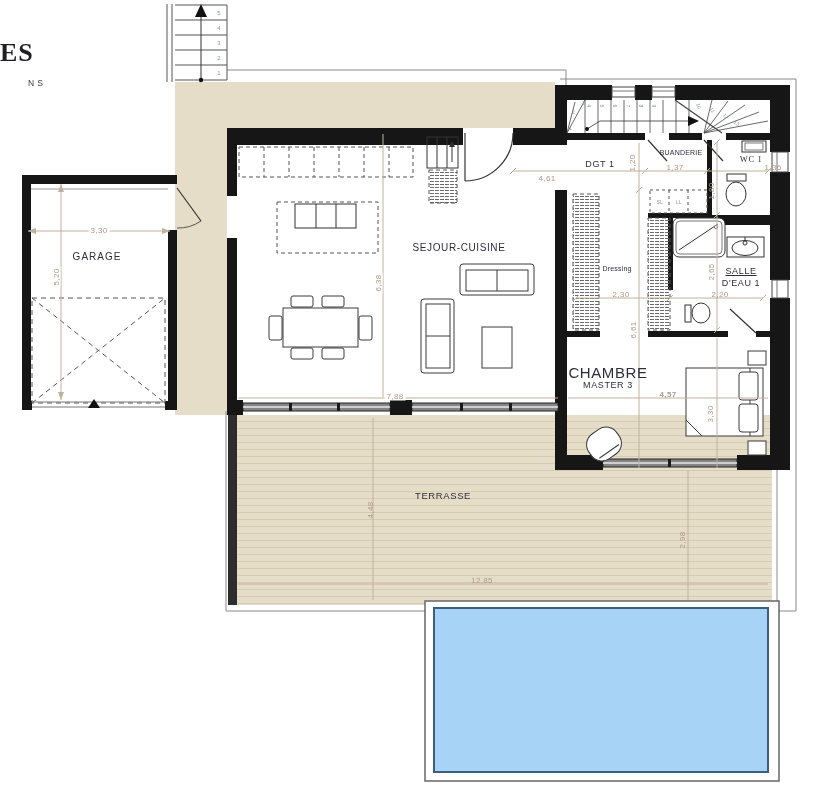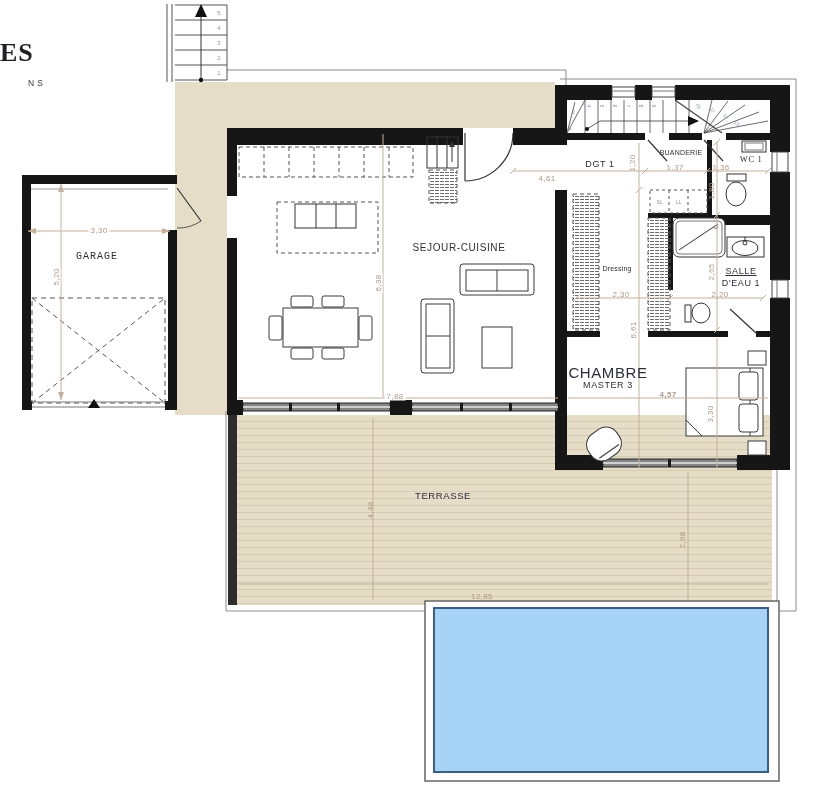--- a/index.html
+++ b/index.html
@@ -314,51 +314,51 @@
 
       <line x1="373" y1="418" x2="373" y2="600"></line>
       <line x1="688" y1="471" x2="688" y2="600"></line>
       <line x1="238" y1="584" x2="768" y2="584"></line>
     </g>
   </svg>
 
   <div class="logo1">ES</div>
   <div class="logo2">NS</div>
 
-  <div class="lab" style="left:97px;top:256px;letter-spacing:1px;font-family:Liberation Mono, monospace;">GARAGE</div>
+  <div class="lab" style="left:97px;top:256px;letter-spacing:1px;">GARAGE</div>
   <div class="lab" style="left:459px;top:247px;">SEJOUR-CUISINE</div>
   <div class="lab" style="left:443px;top:495px;font-size:9.5px;">TERRASSE</div>
   <div class="lab" style="left:600px;top:164px;font-size:9px;text-align:right;">DGT 1</div>
   <div class="lab small" style="left:681px;top:152px;">BUANDERIE</div>
   <div class="lab" style="left:751px;top:159px;font-size:8.5px;font-family:Liberation Serif, serif;">WC 1</div>
   <div class="lab small" style="left:617px;top:268px;">Dressing</div>
   <div class="lab" style="left:741px;top:271px;font-size:9px;text-decoration:underline;">SALLE</div>
   <div class="lab" style="left:741px;top:283px;font-size:9px;">D'EAU 1</div>
   <div class="lab" style="left:608px;top:372px;font-size:15px;">CHAMBRE</div>
   <div class="lab" style="left:608px;top:385px;font-size:9px;">MASTER 3</div>
   <div class="lab" style="left:660px;top:202px;font-size:4.5px;color:#888;">SL</div>
   <div class="lab" style="left:679px;top:202px;font-size:4.5px;color:#888;">LL</div>
 
   <div class="dim bg" style="left:99px;top:230px;">3,30</div>
   <div class="dim rotbg" style="left:56px;top:277px;">5,20</div>
   <div class="dim bg" style="left:395px;top:396px;">7,88</div>
   <div class="dim rotbg" style="left:378px;top:283px;">6,38</div>
   <div class="dim" style="left:547px;top:166px;margin-top:12px;">4,61</div>
   <div class="dim" style="left:675px;top:167px;">1,37</div>
-  <div class="dim" style="left:721px;top:167px;">1,36</div>
+  <div class="dim" style="left:773px;top:167px;">1,36</div>
   <div class="dim rot" style="left:632px;top:163px;">1,20</div>
   <div class="dim rot" style="left:711px;top:191px;">1,80</div>
   <div class="dim" style="left:621px;top:294px;">2,30</div>
   <div class="dim" style="left:720px;top:294px;">2,20</div>
   <div class="dim rot" style="left:711px;top:272px;">2,65</div>
   <div class="dim rot" style="left:633px;top:330px;">6,61</div>
   <div class="dim" style="left:668px;top:394px;font-weight:bold;">4,57</div>
   <div class="dim rot" style="left:710px;top:414px;">3,30</div>
   <div class="dim rot" style="left:370px;top:510px;">4,48</div>
-  <div class="dim" style="left:482px;top:580px;margin-top:16px;">12,85</div>
+  <div class="dim" style="left:482px;top:580px;">12,85</div>
   <div class="dim rot" style="left:682px;top:540px;">2,98</div>
 
   <div class="num" style="left:219px;top:13px;">5</div>
   <div class="num" style="left:219px;top:28px;">4</div>
   <div class="num" style="left:219px;top:43px;">3</div>
   <div class="num" style="left:219px;top:58px;">2</div>
   <div class="num" style="left:219px;top:73px;">1</div>
 
   <div class="numi" style="left:569px;top:125px;">1</div>
   <div class="numi" style="left:572px;top:109px;">2</div>

